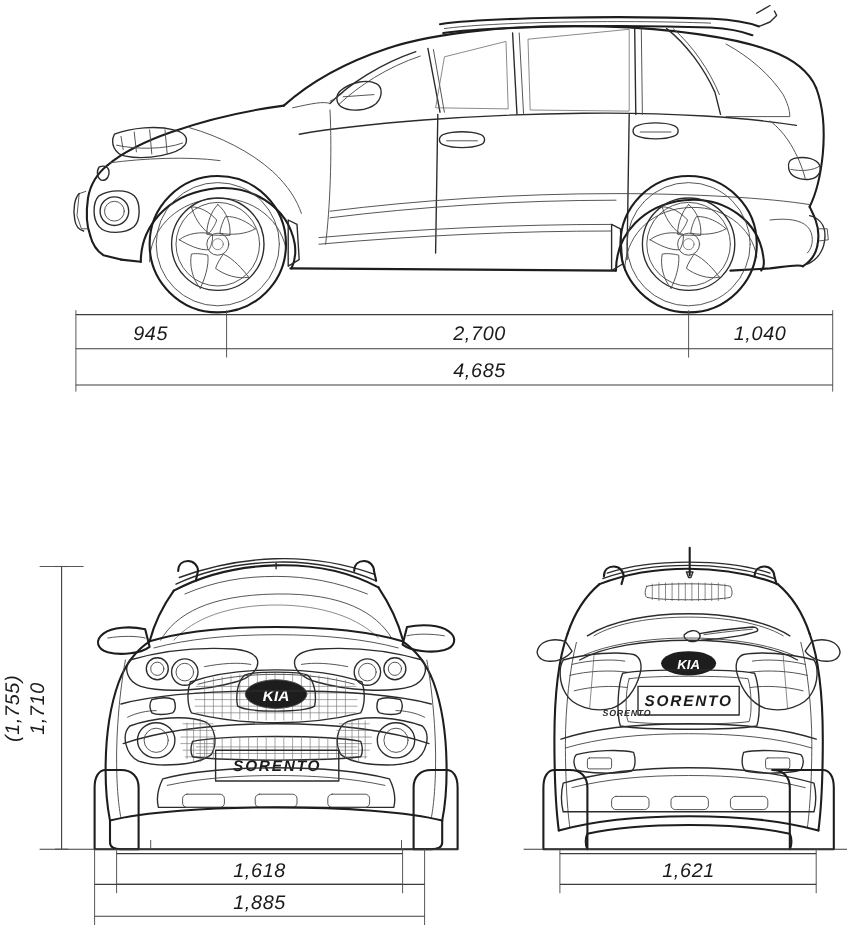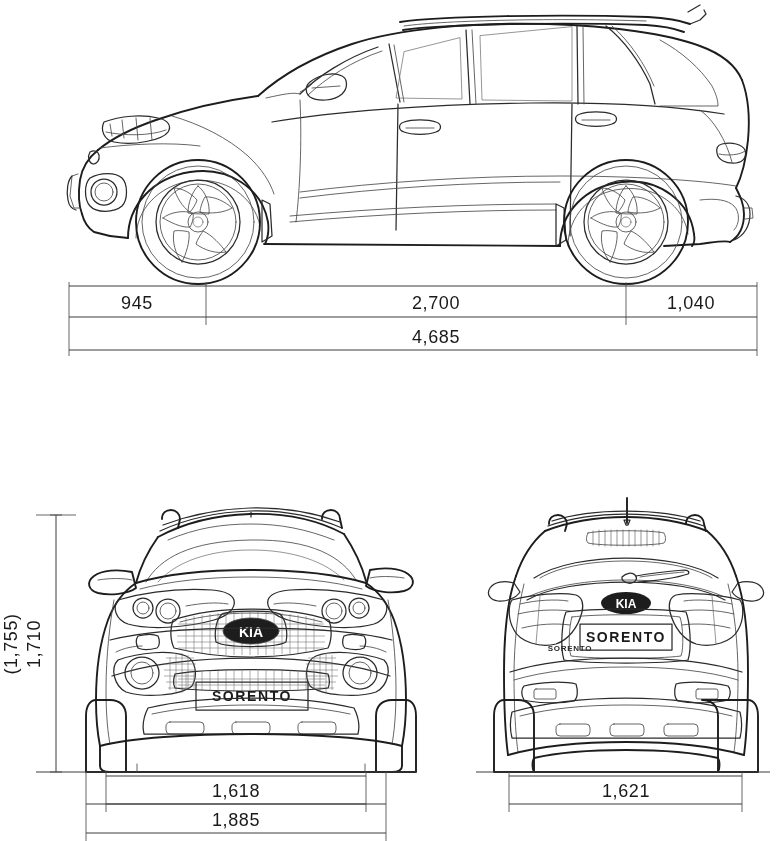--- a/index.html
+++ b/index.html
@@ -3,21 +3,21 @@
 <meta charset="utf-8">
 <title>Vehicle Dimension Drawing</title>
 <style>
   html,body{margin:0;padding:0;background:#ffffff;}
   body{
     width:780px;height:841px;
     font-family:"Liberation Sans", sans-serif;
     position:relative;overflow:hidden;
     -webkit-font-smoothing:antialiased;
   }
-  #sheet{position:absolute;inset:0;width:700px;height:841px;}
+  #sheet{position:absolute;inset:0;width:700px;height:841px;font-style:italic;}
   svg{display:block;}
   .dimtext{
     font-family:"Liberation Sans", sans-serif;
     font-size:18px;font-weight:400;fill:#1a1a1a;
     letter-spacing:0.6px;
   }
   .badge-kia{font-family:"Liberation Sans", sans-serif;font-weight:700;fill:#ffffff;}
   .badge-word{font-family:"Liberation Sans", sans-serif;font-weight:700;fill:#1a1a1a;letter-spacing:1.6px;}
   .badge-word-sm{font-family:"Liberation Sans", sans-serif;font-weight:700;fill:#2a2a2a;letter-spacing:0.7px;}
   .body-line{fill:none;stroke:#1d1d1d;stroke-width:1.9;stroke-linecap:round;stroke-linejoin:round;}

